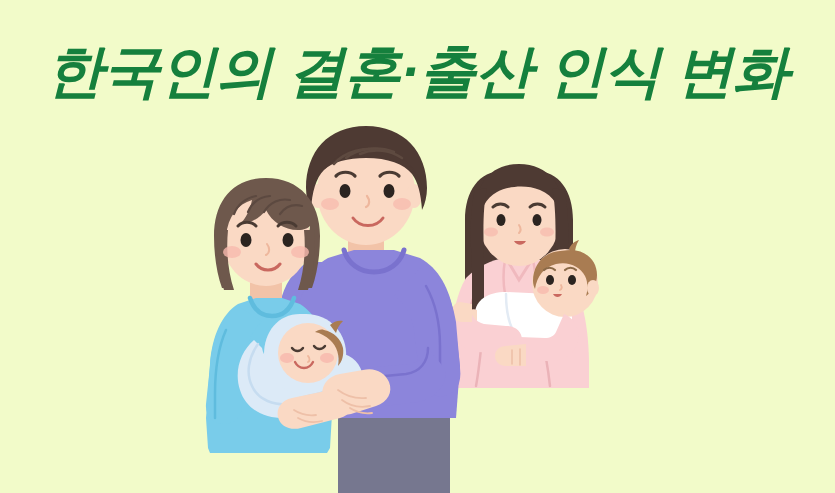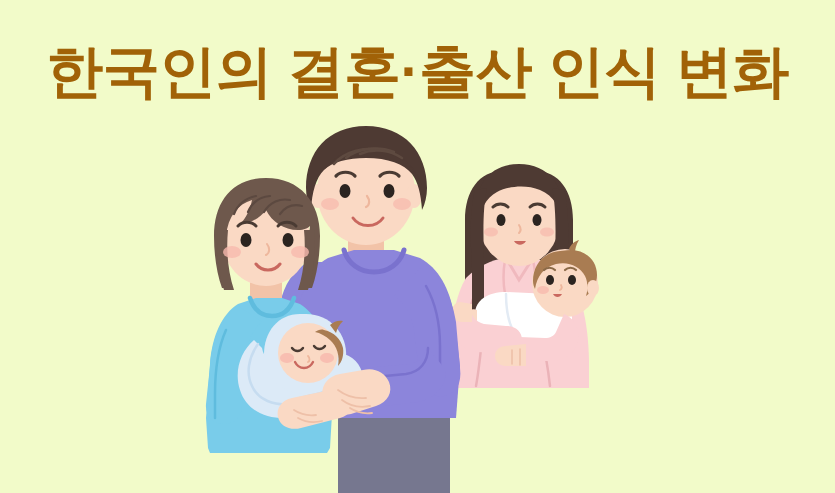--- a/index.html
+++ b/index.html
@@ -44,21 +44,21 @@
     display: block;
     width: 505px;
     height: 375px;
   }
 </style>
 </head>
 <body>
 
 <div id="card" style="background: rgb(242, 251, 201);">
 
-  <div id="title" style="color: #a16207;">한국인의 결혼·출산 인식 변화</div>
+  <div id="title" style="color: #15803d; font-style: italic;">한국인의 결혼·출산 인식 변화</div>
 
   <div id="illustration">
     <svg viewBox="0 0 505 375" xmlns="http://www.w3.org/2000/svg">
       <defs>
         <clipPath id="clipBottom">
           <rect x="0" y="0" width="505" height="375"></rect>
         </clipPath>
       </defs>
 
       <g clip-path="url(#clipBottom)">

